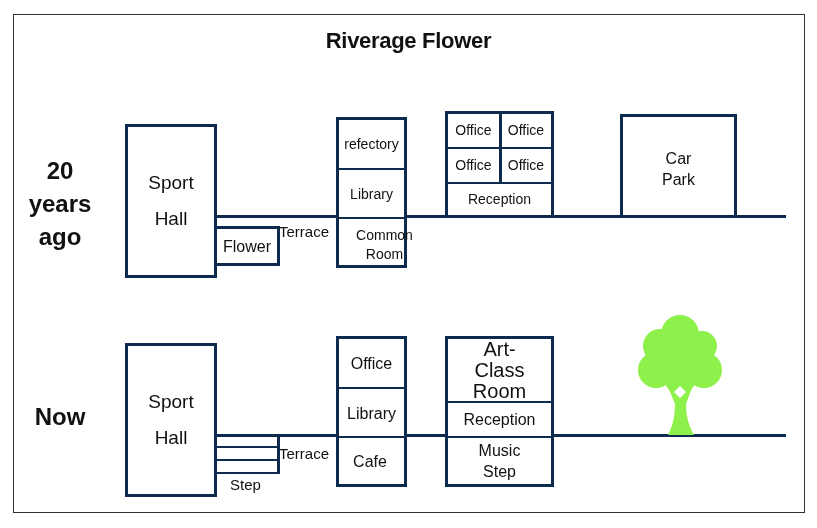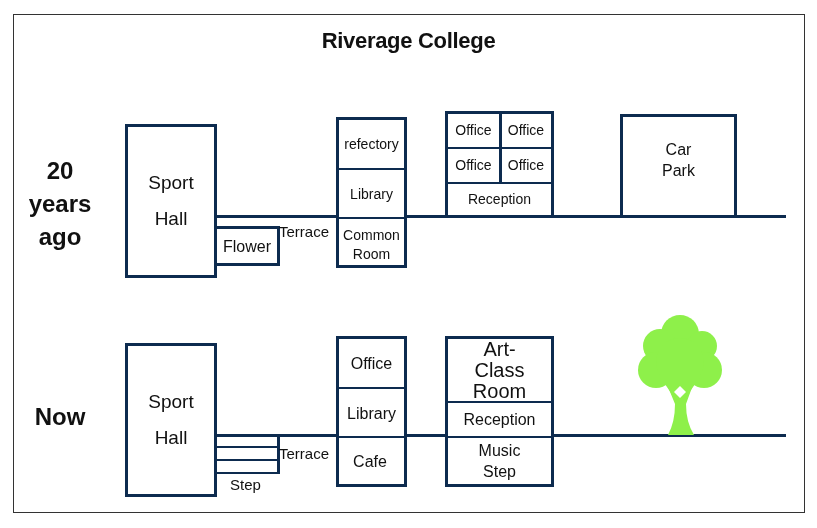--- a/index.html
+++ b/index.html
@@ -13,21 +13,21 @@
   .ground{position:absolute;height:3px;background:#0d2b4f;}
   .lbl{position:absolute;font-size:15px;margin-top:31px;}
   .hline{position:absolute;height:2px;background:#0d2b4f;}
   .vline{position:absolute;width:3px;background:#0d2b4f;}
   .cell{position:absolute;display:flex;align-items:center;justify-content:center;text-align:center;font-size:14px;line-height:19px;}
 </style>
 </head>
 <body>
 
 <div class="frame"></div>
-<div class="title">Riverage College</div>
+<div class="title">Riverage Flower</div>
 
 <div class="era" style="left:25px;top:154px;width:70px;">
   <div>20</div>
   <div>years</div>
   <div>ago</div>
 </div>
 
 <div class="ground" style="left:216px;top:215px;width:570px;"></div>
 
 <div class="box big" style="left:125px;top:124px;width:92px;height:154px;">
@@ -36,35 +36,35 @@
 <div class="box med" style="left:214px;top:226px;width:66px;height:40px;">
   <span>Flower</span>
 </div>
 <div class="lbl" style="left:279px;top:192px;">Terrace</div>
 
 <div class="box" style="left:336px;top:117px;width:71px;height:151px;display:block;">
   <div class="cell" style="left:0;top:0;width:65px;height:48px;">refectory</div>
   <div class="hline" style="left:0;top:48px;width:65px;"></div>
   <div class="cell" style="left:0;top:50px;width:65px;height:48px;">Library</div>
   <div class="hline" style="left:0;top:97px;width:65px;"></div>
-  <div class="cell" style="left:8px;top:99px;width:49px;height:52px;">Common Room</div>
+  <div class="cell" style="left:21px;top:99px;width:49px;height:52px;">Common Room</div>
 </div>
 
 <div class="box" style="left:445px;top:111px;width:109px;height:107px;display:block;">
   <div class="cell" style="left:0;top:0;width:51px;height:33px;">Office</div>
   <div class="cell" style="left:53px;top:0;width:50px;height:33px;">Office</div>
   <div class="hline" style="left:0;top:33px;width:103px;"></div>
   <div class="cell" style="left:0;top:35px;width:51px;height:33px;">Office</div>
   <div class="cell" style="left:53px;top:35px;width:50px;height:33px;">Office</div>
   <div class="vline" style="left:51px;top:0;height:69px;"></div>
   <div class="hline" style="left:0;top:68px;width:103px;"></div>
   <div class="cell" style="left:0;top:70px;width:103px;height:31px;">Reception</div>
 </div>
 
-<div class="box med" style="left:620px;top:114px;width:117px;height:104px;align-items:flex-start;padding-top:22px;">
+<div class="box med" style="left:620px;top:114px;width:117px;height:104px;align-items:flex-start;padding-top:31px;">
   <span style="width:40px;">Car Park</span>
 </div>
 
 <div class="era" style="left:25px;top:400px;width:70px;">
   <div>Now</div>
 </div>
 
 <div class="ground" style="left:216px;top:434px;width:570px;"></div>
 
 <div class="box big" style="left:125px;top:343px;width:92px;height:154px;">

